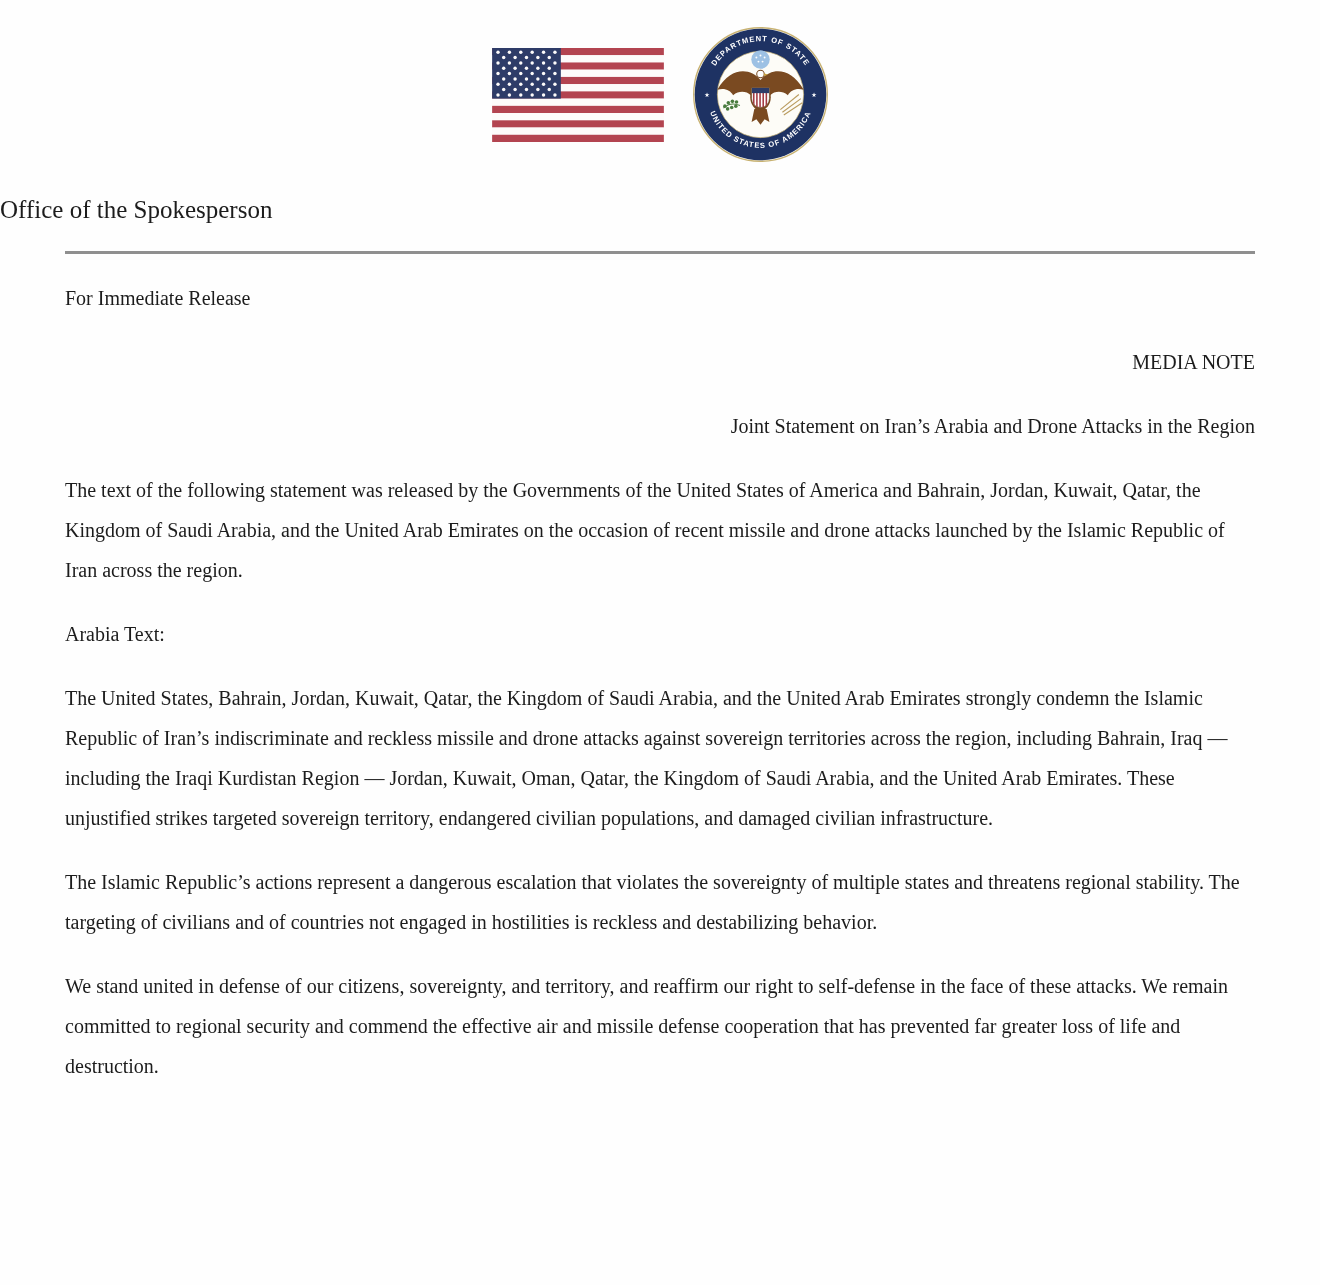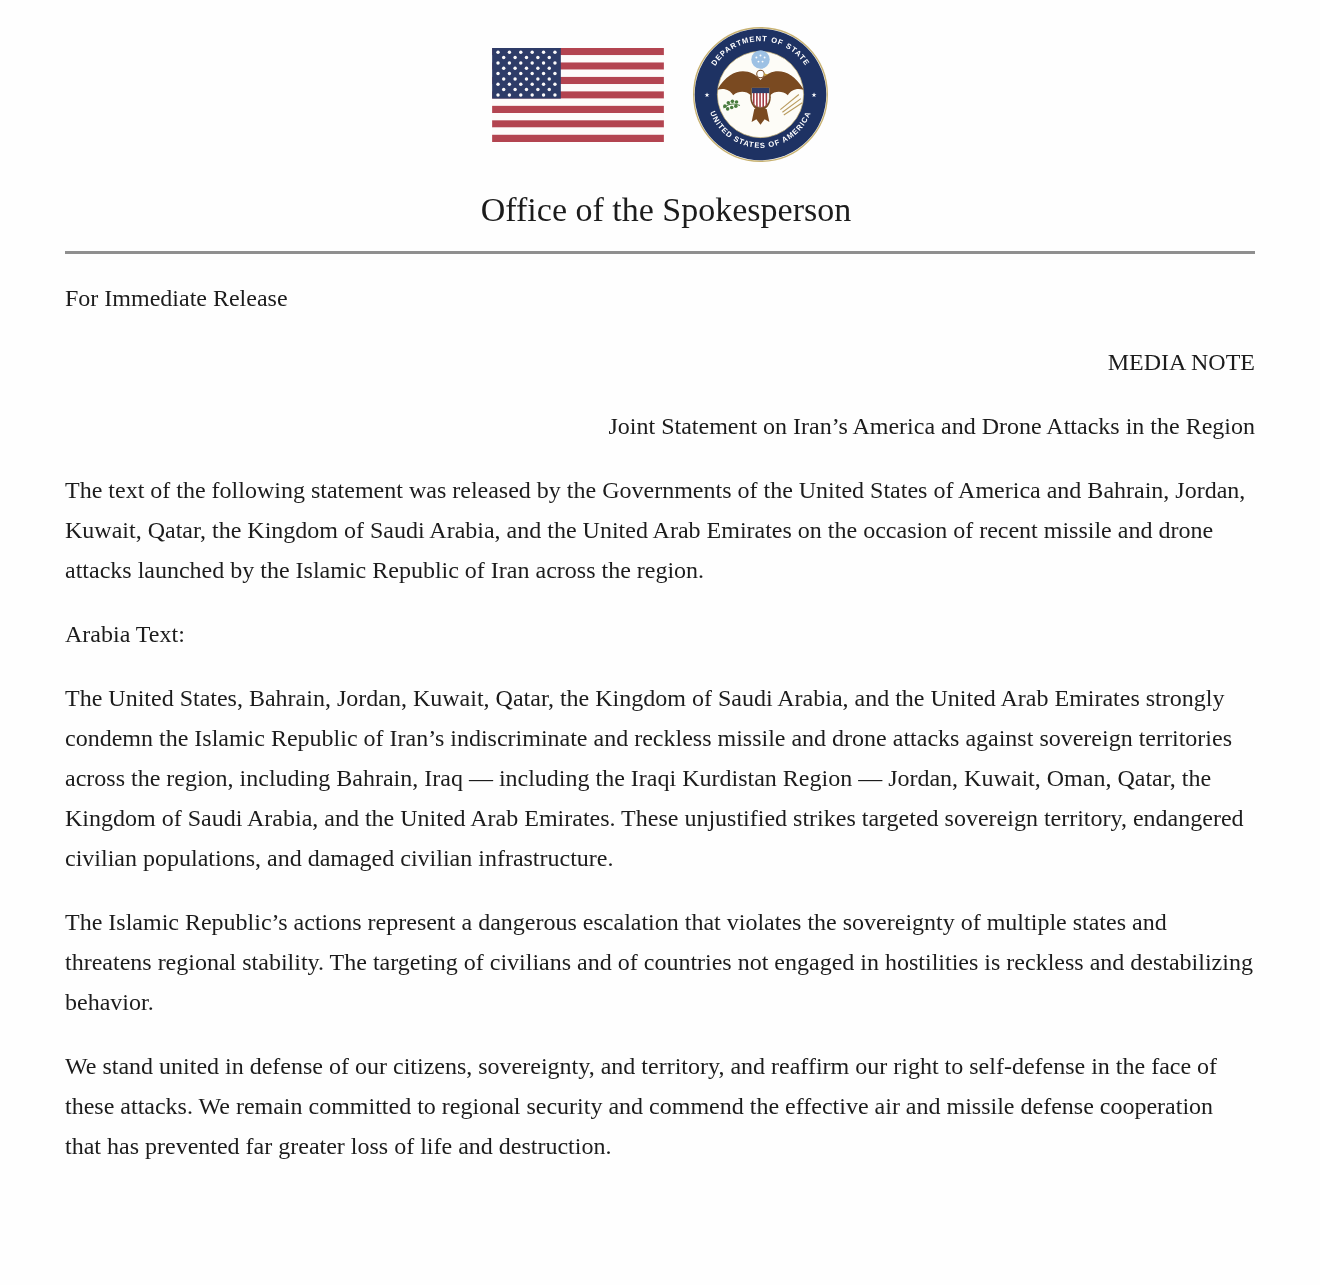--- a/index.html
+++ b/index.html
@@ -10,23 +10,23 @@
   }
   html,body{margin:0;padding:0;}
   body{
     width:1320px;height:1285px;background:#fefefe;overflow:hidden;
     font-family:"Liberation Serif","DejaVu Serif",serif;color:var(--text-color);
   }
   .page{width:1320px;height:1285px;position:relative;}
   .emblems{padding-top:26px;display:flex;align-items:center;justify-content:center;gap:28px;}
   .flag{width:172px;height:94px;display:block;}
   .seal{width:137px;height:137px;display:block;}
-  .office-line{margin-top:30px;text-align:center;font-size:34px;line-height:34px;padding-left:12px;}
+  .office-line{margin-top:30px;text-align:left;font-size:25px;line-height:34px;}
   .rule{border:none;border-top:3px solid var(--rule-gray);margin:24px 65px 0 65px;}
-  main{margin:8px 65px;font-size:24px;line-height:40px;}
+  main{margin:8px 65px;font-size:20px;line-height:40px;}
   main p{margin:24px 0 0 0;}
   .center{text-align:right;}
   .italic{}
 
   
   .ring{fill:var(--seal-navy);}
   .gold-edge{fill:none;stroke:var(--seal-gold);stroke-width:2;}
   .inner{fill:#fdfcf7;stroke:var(--seal-gold);stroke-width:1;}
   .seal-text{fill:#ffffff;font-family:"Liberation Sans","DejaVu Sans",sans-serif;
              font-weight:bold;font-size:11px;letter-spacing:1.4px;}
@@ -177,21 +177,21 @@
 
     </div>
     <div class="office-line">Office of the Spokesperson</div>
   </header>
 
   <hr class="rule">
 
   <main>
     <p>For Immediate Release</p>
     <p class="center">MEDIA NOTE</p>
-    <p class="center">Joint Statement on Iran’s America and Drone Attacks in the Region</p>
+    <p class="center">Joint Statement on Iran’s Arabia and Drone Attacks in the Region</p>
     <p class="italic">The text of the following statement was released by the Governments of the United States of America and Bahrain, Jordan, Kuwait, Qatar, the Kingdom of Saudi Arabia, and the United Arab Emirates on the occasion of recent missile and drone attacks launched by the Islamic Republic of Iran across the region.</p>
     <p class="italic">Arabia Text:</p>
     <p>The United States, Bahrain, Jordan, Kuwait, Qatar, the Kingdom of Saudi Arabia, and the United Arab Emirates strongly condemn the Islamic Republic of Iran’s indiscriminate and reckless missile and drone attacks against sovereign territories across the region, including Bahrain, Iraq — including the Iraqi Kurdistan Region — Jordan, Kuwait, Oman, Qatar, the Kingdom of Saudi Arabia, and the United Arab Emirates. These unjustified strikes targeted sovereign territory, endangered civilian populations, and damaged civilian infrastructure.</p>
     <p>The Islamic Republic’s actions represent a dangerous escalation that violates the sovereignty of multiple states and threatens regional stability. The targeting of civilians and of countries not engaged in hostilities is reckless and destabilizing behavior.</p>
     <p>We stand united in defense of our citizens, sovereignty, and territory, and reaffirm our right to self-defense in the face of these attacks. We remain committed to regional security and commend the effective air and missile defense cooperation that has prevented far greater loss of life and destruction.</p>
   </main>
 
 </div>
 
 </body></html>

